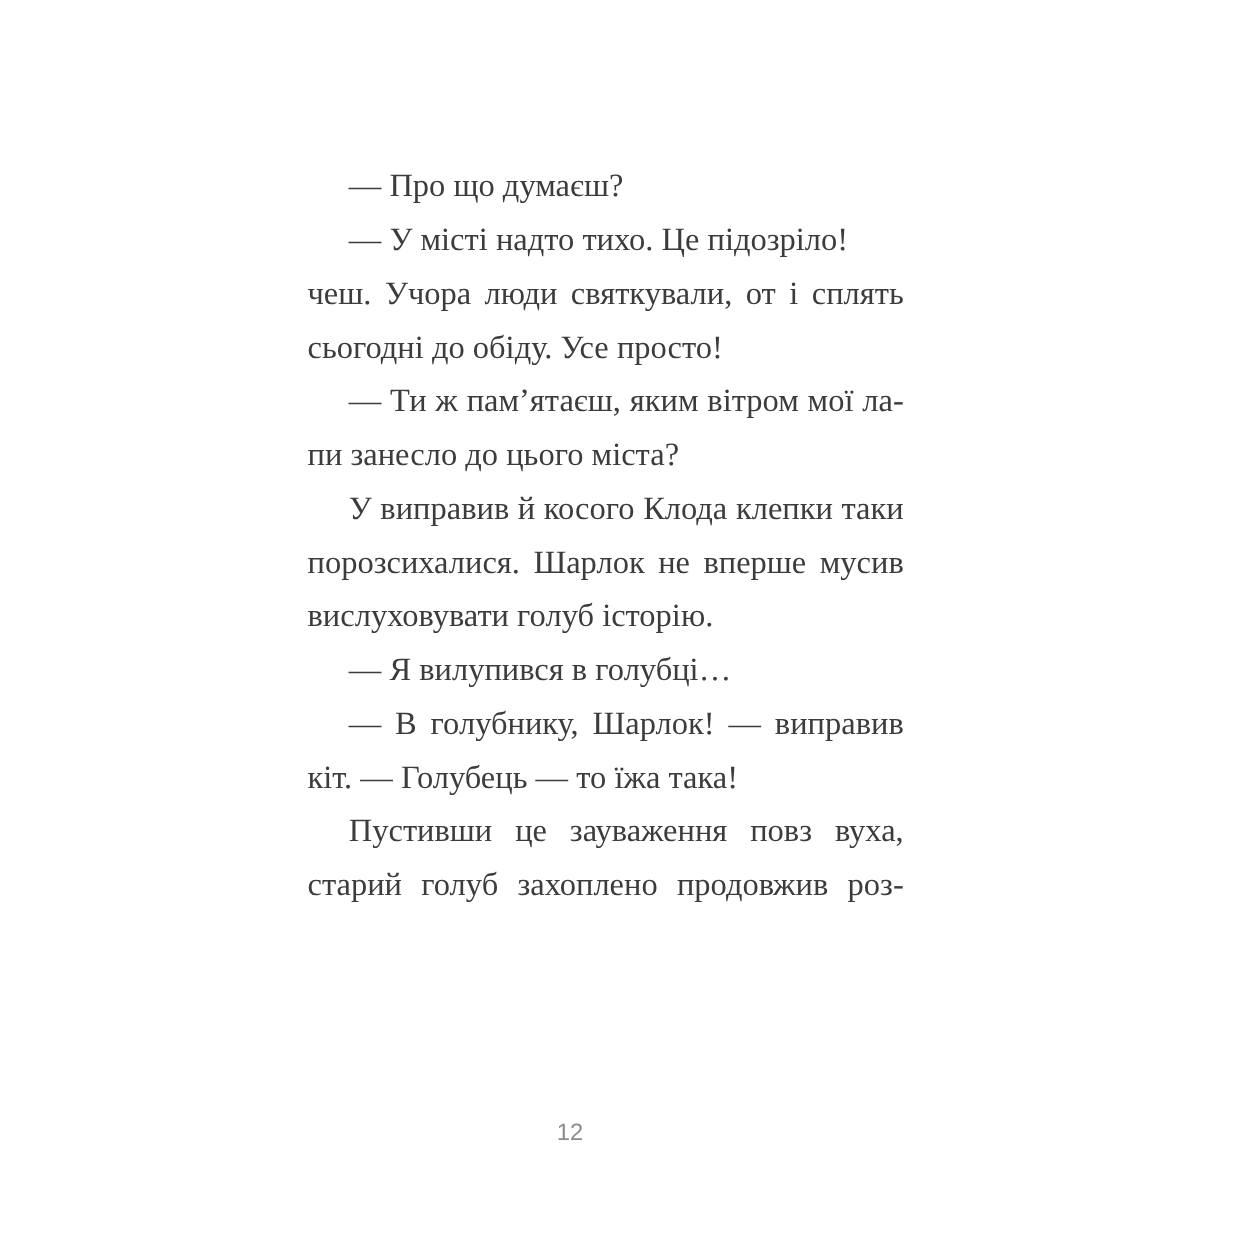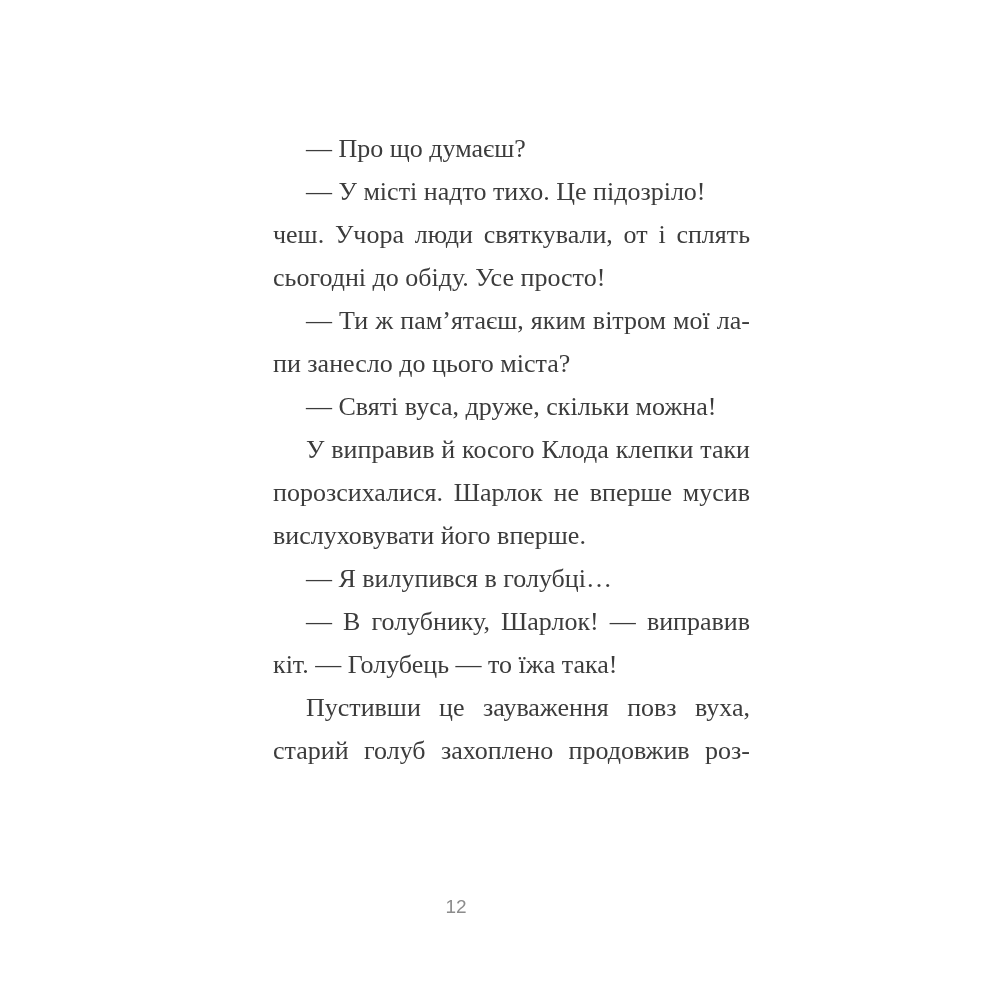--- a/index.html
+++ b/index.html
@@ -11,21 +11,21 @@
     overflow: hidden;
   }
   .book-page {
     position: relative;
     width: 1000px;
     height: 1000px;
     background: #ffffff;
   }
   .text-block {
     position: absolute;
-    left: 273px;
+    left: 246px;
     top: 127px;
     width: 477px;
     font-family: "Liberation Serif", "DejaVu Serif", serif;
     font-size: 26px;
     color: #3c3c3c;
   }
   .line {
     height: 43px;
     line-height: 43px;
     text-align: left;
@@ -53,24 +53,23 @@
 <body>
 
 <div class="book-page">
   <div class="text-block">
       <div class="line indent">— Про що думаєш?</div>
       <div class="line indent">— У місті надто тихо. Це підозріло!</div>
       <div class="line justify">чеш. Учора люди святкували, от і сплять</div>
       <div class="line">сьогодні до обіду. Усе просто!</div>
       <div class="line justify indent">— Ти ж пам’ятаєш, яким вітром мої ла-</div>
       <div class="line">пи занесло до цього міста?</div>
-      <div class="line indent">— Святі вуса, друже, скільки можна!</div>
       <div class="line justify indent">У виправив й косого Клода клепки таки</div>
       <div class="line justify">порозсихалися. Шарлок не вперше мусив</div>
-      <div class="line">вислуховувати його вперше.</div>
+      <div class="line">вислуховувати голуб історію.</div>
       <div class="line indent">— Я вилупився в голубці…</div>
       <div class="line justify indent">— В голубнику, Шарлок! — виправив</div>
       <div class="line">кіт. — Голубець — то їжа така!</div>
       <div class="line justify indent">Пустивши це зауваження повз вуха,</div>
       <div class="line justify">старий голуб захоплено продовжив роз-</div>
     </div>
   <div class="page-number">12</div>
 </div>
 
 </body></html>

